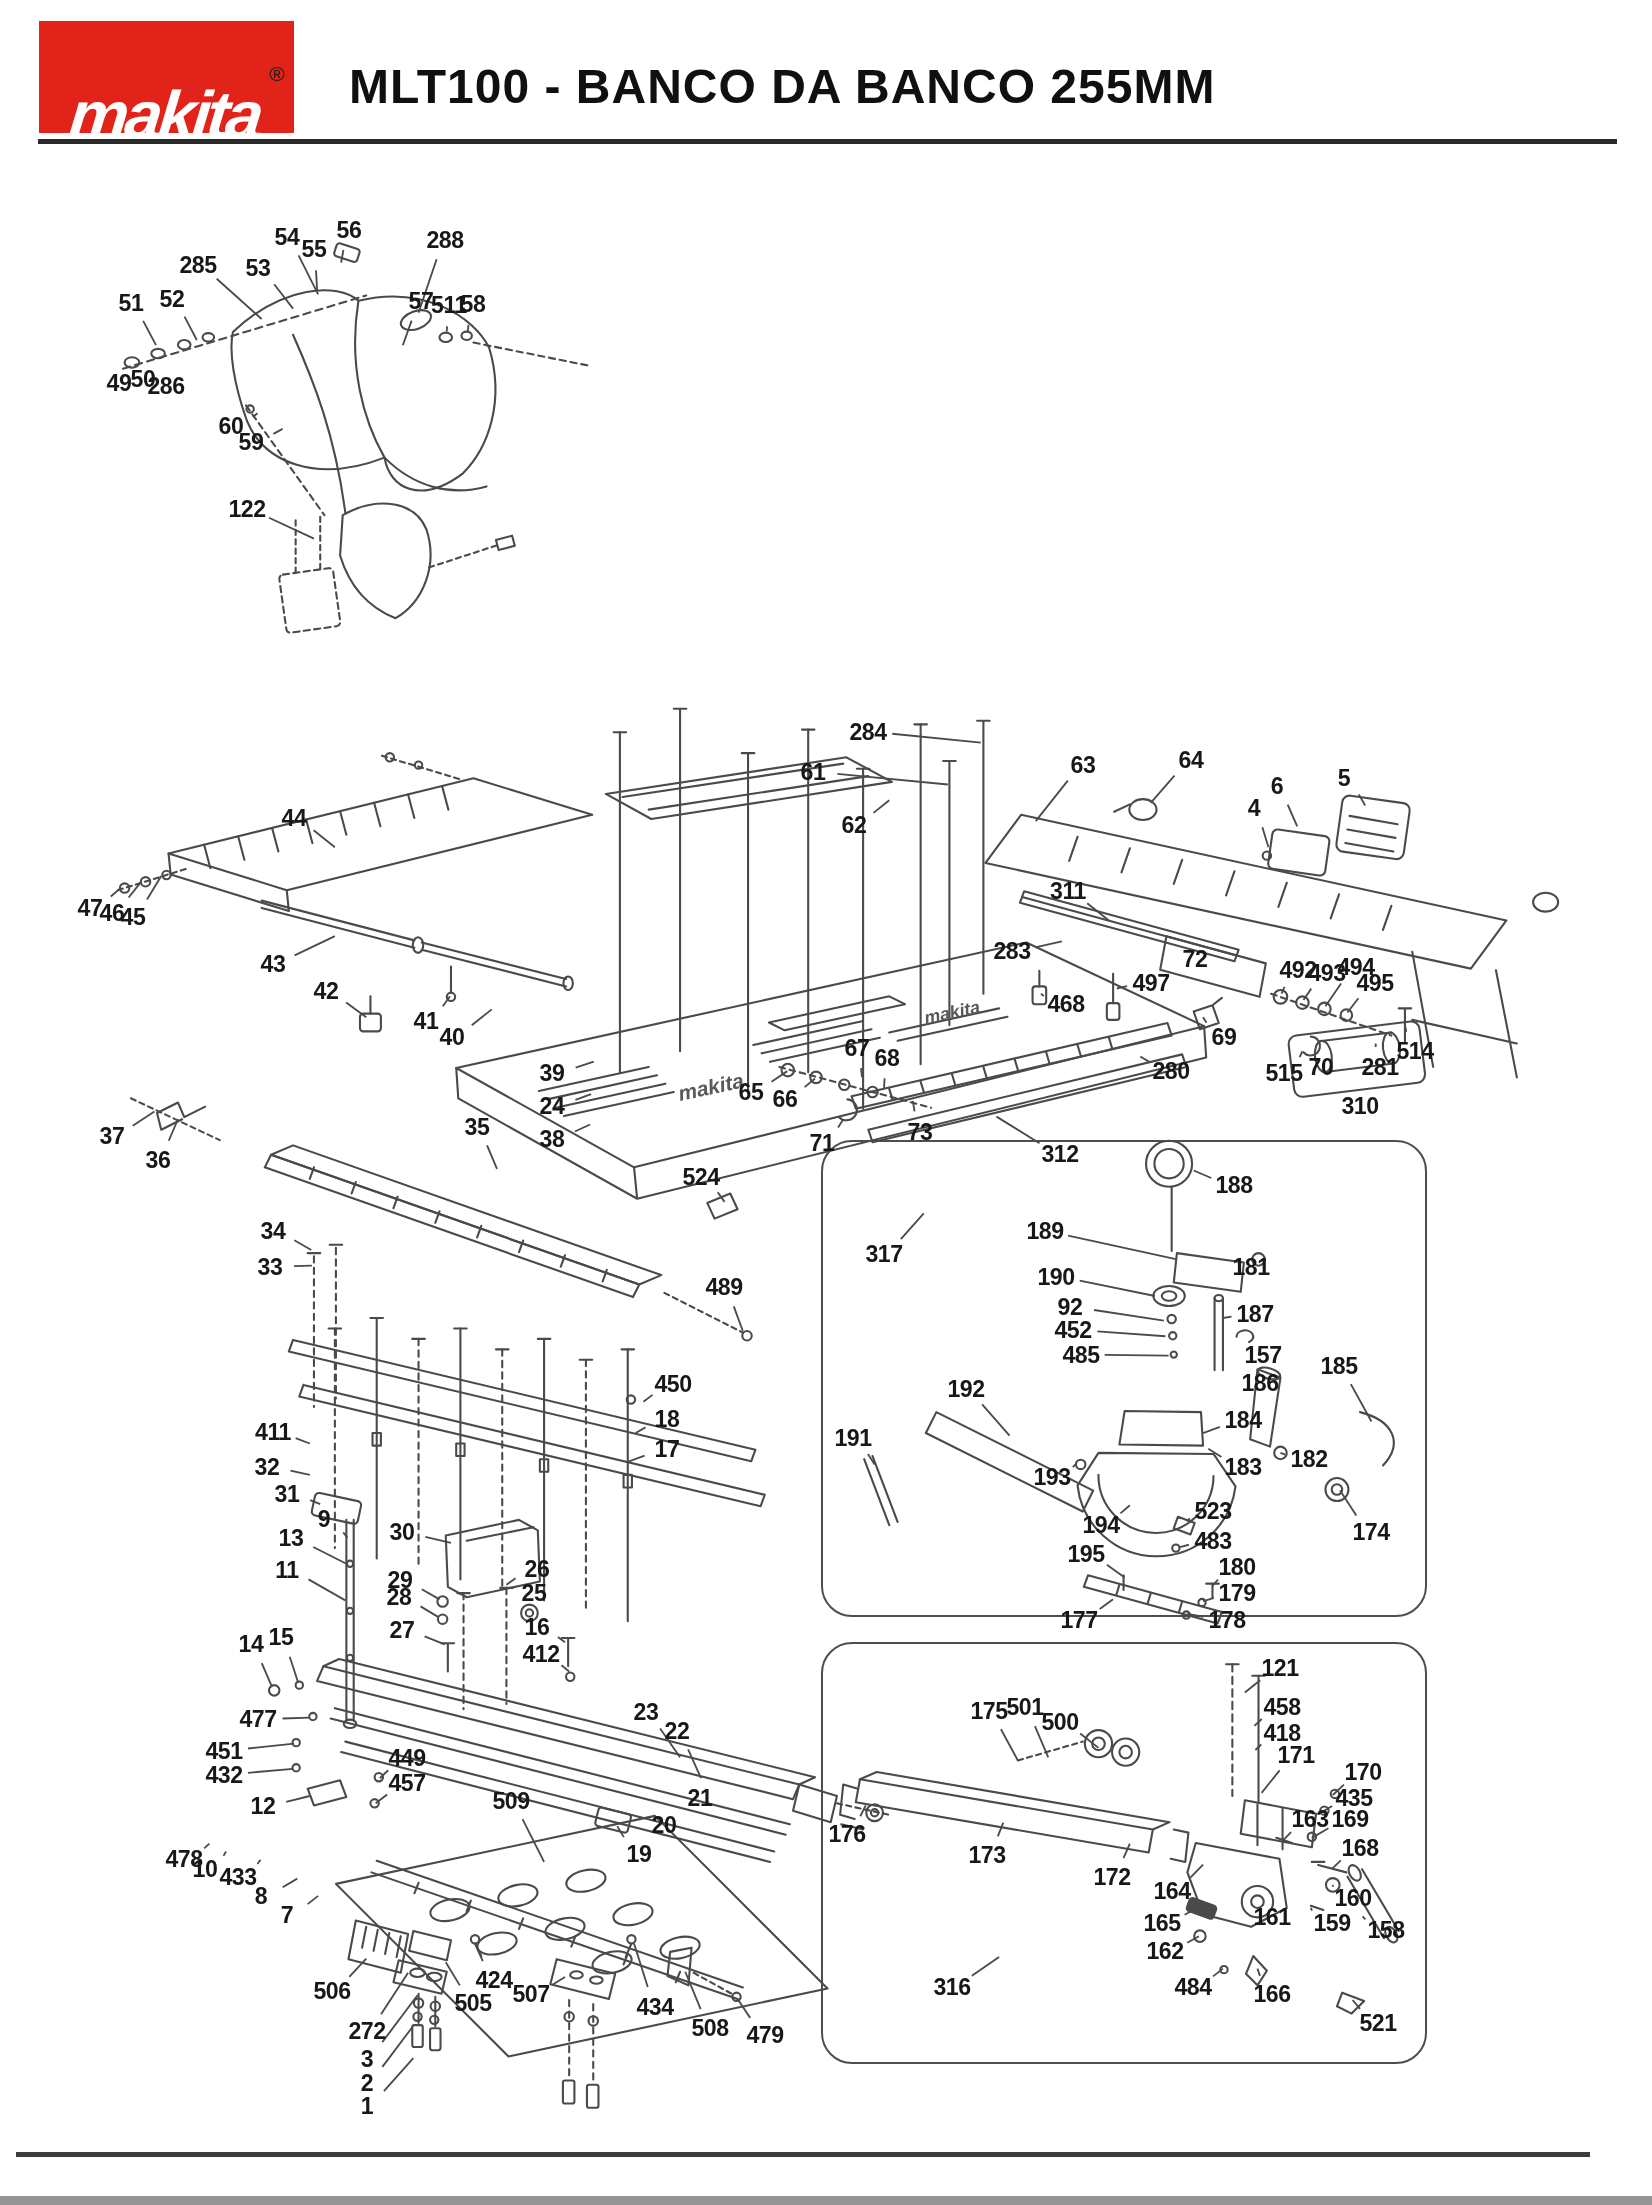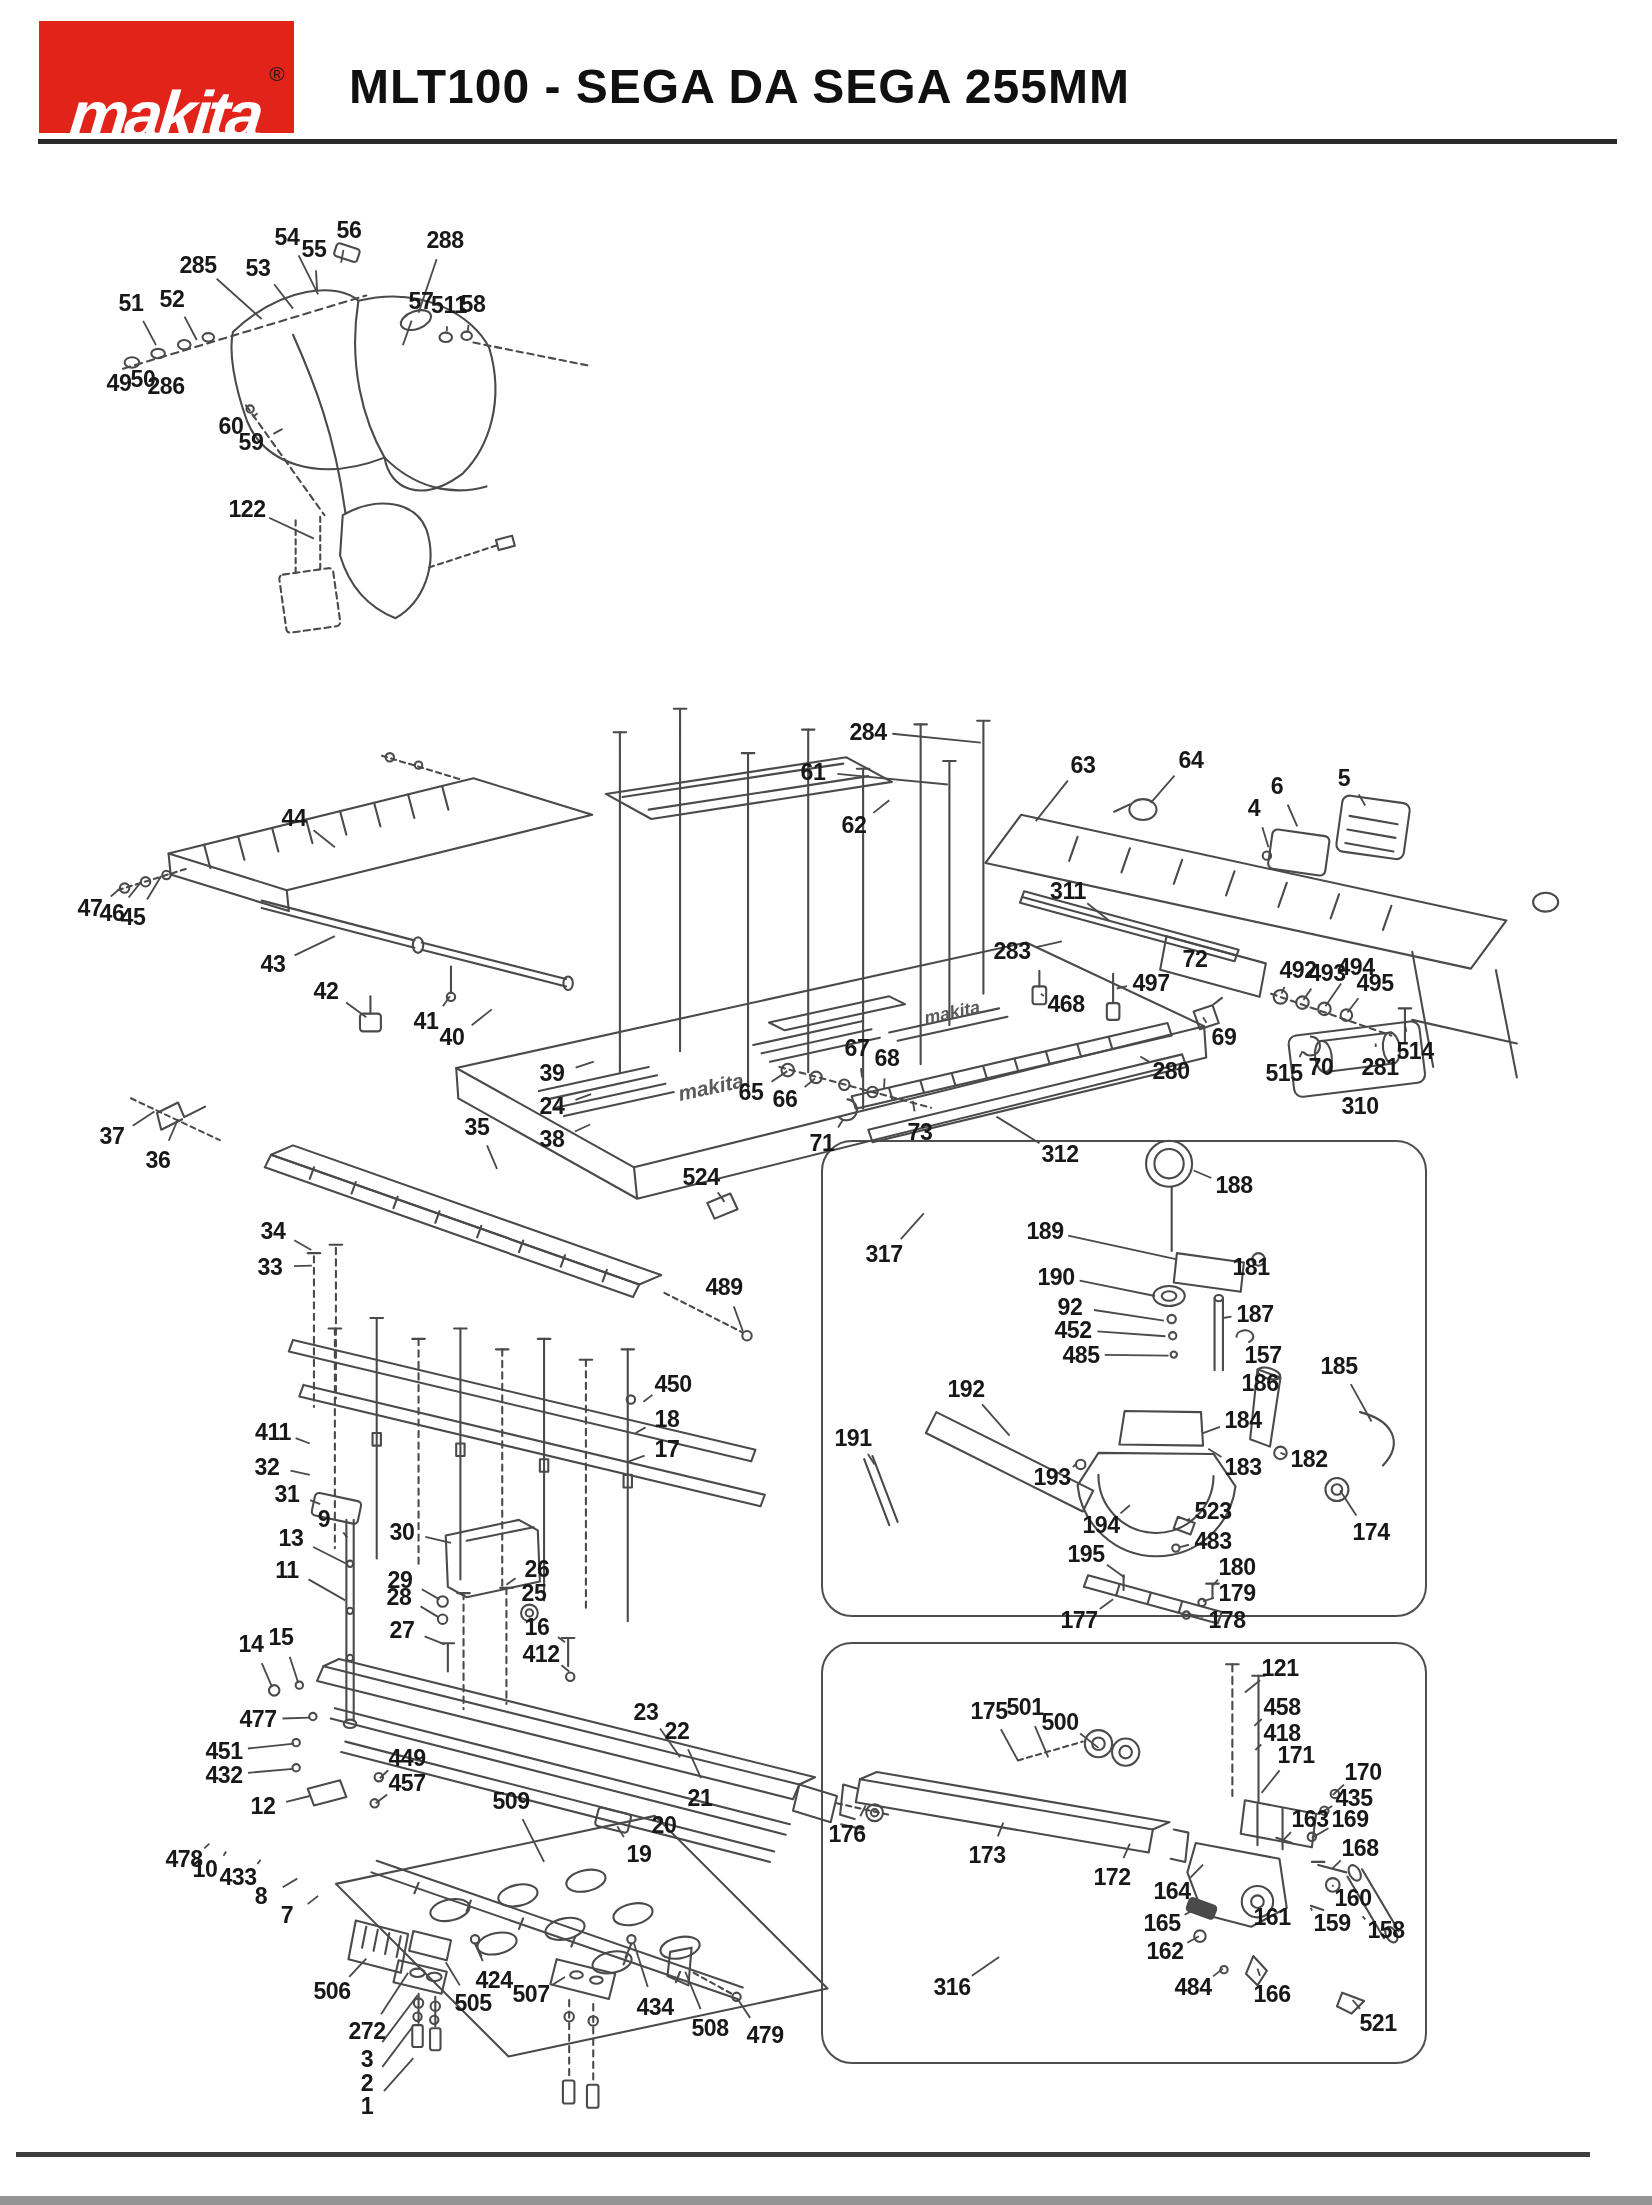--- a/index.html
+++ b/index.html
@@ -39,21 +39,21 @@
     font-weight:700;font-size:24.6px;color:#181818;letter-spacing:-0.5px;white-space:nowrap;
   }
 </style>
 </head>
 <body>
 
 <div class="logo" id="logo-box" style="background: rgb(226, 35, 26);">
   <span class="logo-word">makita</span>
   <span class="logo-reg">®</span>
 </div>
-<div class="page-title">MLT100 - SEGA DA SEGA 255MM</div>
+<div class="page-title">MLT100 - BANCO DA BANCO 255MM</div>
 <div class="header-rule"></div>
 
 <div class="panel" id="panel-317"></div>
 <div class="panel" id="panel-316"></div>
 
 <svg id="art" viewBox="0 0 3160 4216">
   <g stroke="#4a4a4a" stroke-width="4" fill="none" stroke-linecap="round" stroke-linejoin="round">
 
     <path d="M445 635 C540 545 645 540 685 575 C665 700 695 805 735 875 C605 925 505 885 472 805 C447 735 437 672 445 635 Z"></path>
     <path d="M685 575 C810 545 905 605 935 665 C965 765 935 855 885 905 C805 965 745 935 735 875"></path>

